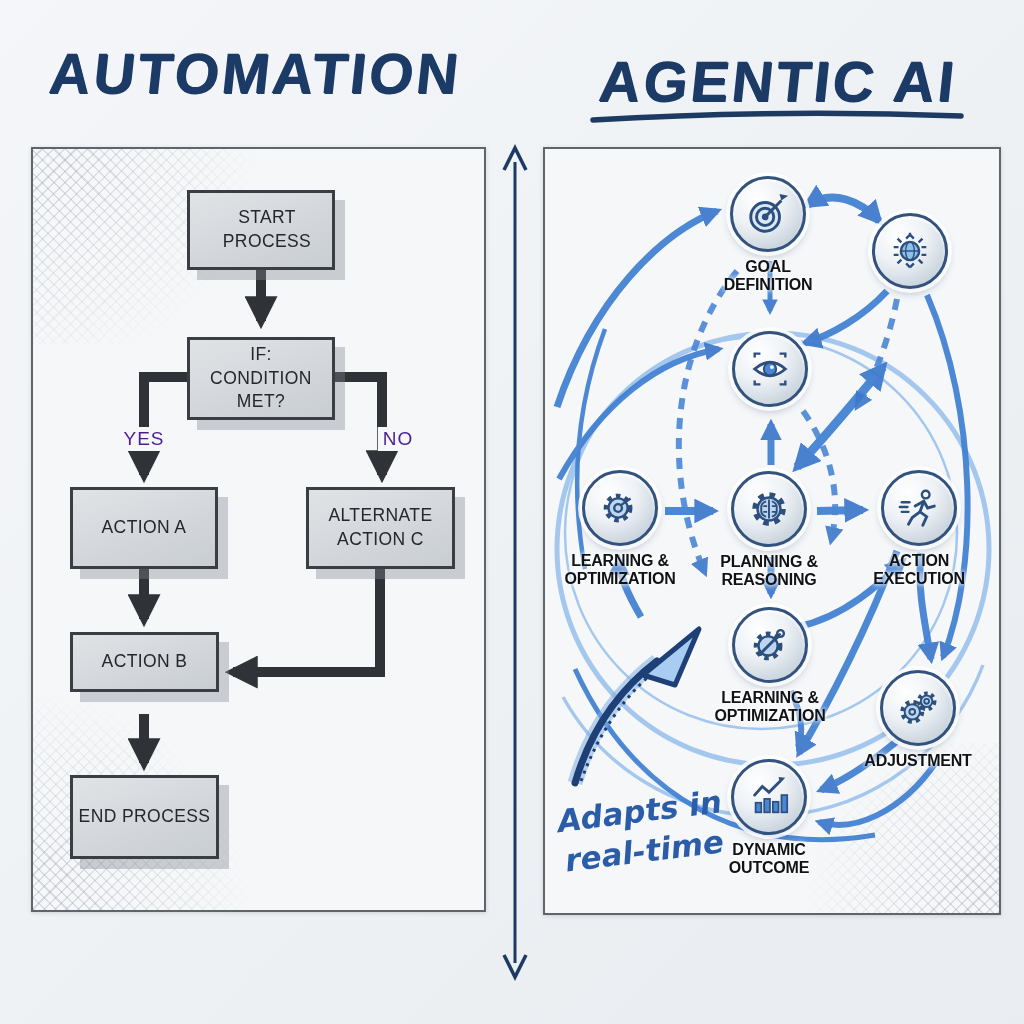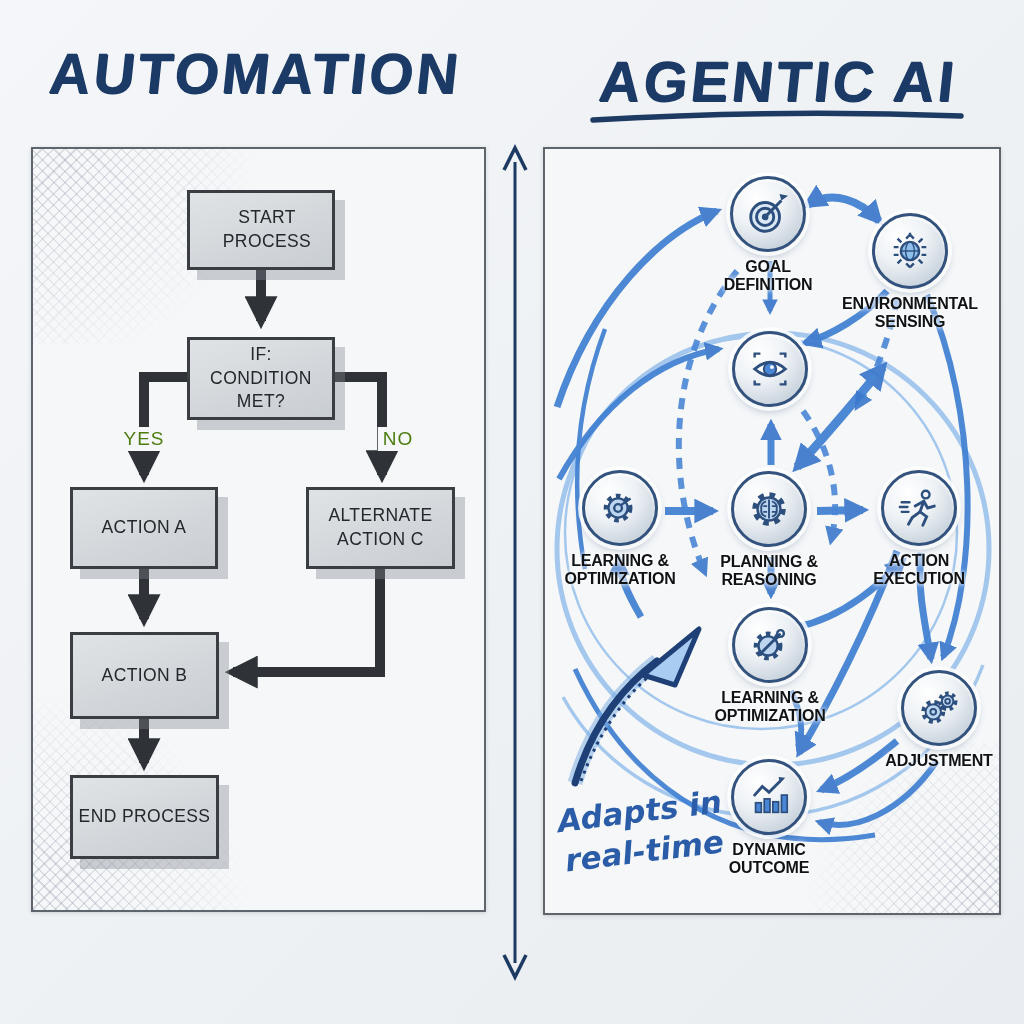--- a/index.html
+++ b/index.html
@@ -28,21 +28,21 @@
   .hatch.br{right:0;bottom:0;width:210px;height:170px;
     -webkit-mask-image:radial-gradient(circle at 100% 100%,#000 15%,transparent 72%);
             mask-image:radial-gradient(circle at 100% 100%,#000 15%,transparent 72%);}
   
   .fbox{position:absolute;box-sizing:border-box;border:3px solid #3a3e43;
         background:linear-gradient(160deg,#e0e3e6 0%,#d2d6da 60%,#c9ced3 100%);
         box-shadow:10px 10px 0 rgba(128,133,141,.38);
         display:flex;flex-direction:column;align-items:center;justify-content:center;
         color:#24272b;font-size:17.5px;letter-spacing:.4px;line-height:1.35;text-align:center;}
   .branch-label{position:absolute;transform:translateX(-50%);background:#f5f7f9;
-        padding:1px 5px;color:#4d7c0f;font-size:19px;letter-spacing:1px;}
+        padding:1px 5px;color:#4c1d95;font-size:19px;letter-spacing:1px;}
   
   .node{position:absolute;width:150px;text-align:center;}
   .badge{width:76px;height:76px;margin:0 auto;border-radius:50%;
          background:radial-gradient(circle at 34% 28%,#ffffff 0%,#eef2f6 40%,#ccd6df 75%,#aebdc9 100%);
          border:3px solid #33527d;box-sizing:border-box;
          box-shadow:0 0 0 4px rgba(255,255,255,.85),0 4px 8px rgba(40,70,110,.35),inset 0 2px 3px rgba(255,255,255,.9);
          display:flex;align-items:center;justify-content:center;}
   .node-label{margin-top:6px;font-weight:700;font-size:16px;line-height:1.12;color:#101214;
               letter-spacing:-.2px;text-shadow:0 0 4px #fff,0 0 6px #fff;}
   
@@ -98,21 +98,21 @@
       <div>CONDITION</div>
       <div>MET?</div>
     </div>
     <div class="fbox" style="left:37px;top:338px;width:148px;height:82px;">
       <div>ACTION A</div>
     </div>
     <div class="fbox" style="left:273px;top:338px;width:149px;height:82px;">
       <div>ALTERNATE</div>
       <div>ACTION C</div>
     </div>
-    <div class="fbox" style="left:37px;top:483px;width:149px;height:87px;">
+    <div class="fbox" style="left:37px;top:483px;width:149px;height:60px;">
       <div>ACTION B</div>
     </div>
     <div class="fbox" style="left:37px;top:626px;width:149px;height:84px;">
       <div>END PROCESS</div>
     </div>
 
     <span class="branch-label" style="left:111px;top:278px;">YES</span>
     <span class="branch-label" style="left:349px;top:278px;margin-left:16px;">NO</span>
   </section>
 
@@ -186,24 +186,20 @@
           <line x1="15" y1="24" x2="33" y2="24" stroke="#2d4f7e" stroke-width="1.5"></line>
           <g stroke="#2d4f7e" stroke-width="2.5" fill="none">
             <path d="M24,9 l-4,4 M24,9 l4,4 M24,7 v4" transform="translate(0,-2)"></path>
             <path d="M24,39 l-4,-4 M24,39 l4,-4" transform="translate(0,2)"></path>
             <path d="M7,20 h5 M7,28 h5"></path>
               <path d="M36,20 h5 M36,28 h5"></path>
             <path d="M11,11 l4,4 M37,11 l-4,4 M11,37 l4,-4 M37,37 l-4,-4"></path>
           </g>
         </svg>
       </div>
-      <div class="node-label">
-        <div>ENVIRONMENTAL</div>
-          <div>SENSING</div>
-      </div>
     </div>
 
     <div class="node" style="left:150px;top:182px;">
       <div class="badge">
         <svg width="46" height="46" viewBox="0 0 48 48">
           <path d="M8,24 Q24,10 40,24 Q24,38 8,24 Z" fill="#ffffff" stroke="#2d4f7e" stroke-width="3"></path>
           <circle cx="24" cy="24" r="6.5" fill="#4a86d6" stroke="#2d4f7e" stroke-width="2"></circle>
           <circle cx="26" cy="22" r="2" fill="#fff"></circle>
           <g stroke="#2d4f7e" stroke-width="2.5" fill="none">
             <path d="M8,12 v-4 h6"></path>
@@ -275,21 +271,21 @@
           <circle cx="35" cy="12" r="3.5" fill="none" stroke="#2d4f7e" stroke-width="2.5"></circle>
           <circle cx="14" y="33" cy="33" r="2.5" fill="#2d4f7e"></circle>
         </svg>
       </div>
       <div class="node-label">
         <div>LEARNING &amp;</div>
           <div>OPTIMIZATION</div>
       </div>
     </div>
 
-    <div class="node" style="left:319px;top:521px;">
+    <div class="node" style="left:298px;top:521px;">
       <div class="badge">
         <svg width="46" height="46" viewBox="0 0 48 48">
           <circle cx="18" cy="28" r="10" fill="none" stroke="#2d4f7e" stroke-width="5" stroke-dasharray="4 4"></circle>
           <circle cx="18" cy="28" r="8" fill="#bdd6f0" stroke="#2d4f7e" stroke-width="2"></circle>
           <circle cx="18" cy="28" r="3" fill="none" stroke="#2d4f7e" stroke-width="2"></circle>
           <circle cx="33" cy="17" r="8" fill="none" stroke="#2d4f7e" stroke-width="4.5" stroke-dasharray="3.5 3.5"></circle>
           <circle cx="33" cy="17" r="6" fill="#bdd6f0" stroke="#2d4f7e" stroke-width="2"></circle>
           <circle cx="33" cy="17" r="2.5" fill="none" stroke="#2d4f7e" stroke-width="2"></circle>
         </svg>
       </div>

